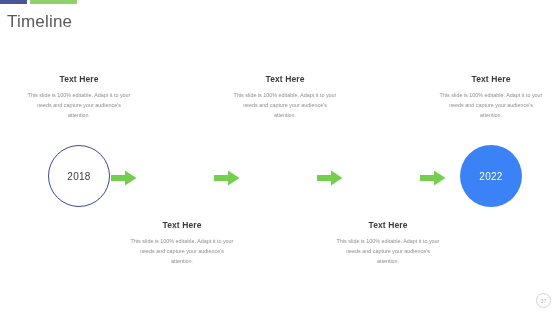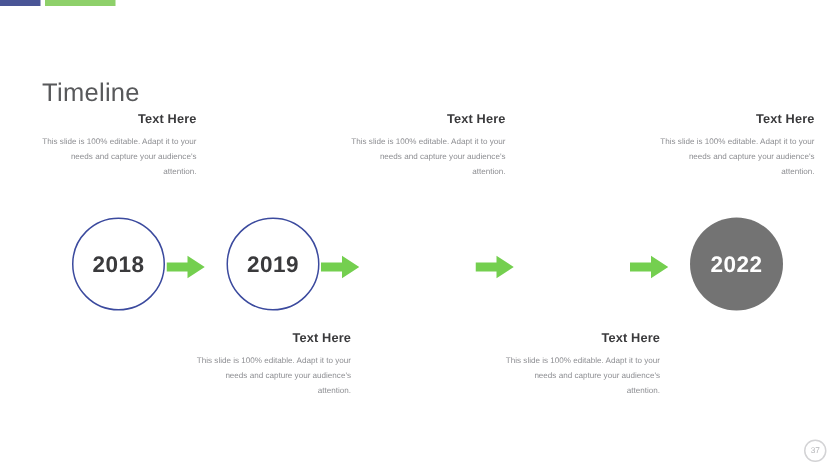--- a/index.html
+++ b/index.html
@@ -32,26 +32,25 @@
   .bar-green {
     width: 47px;
     height: 4px;
     background: #8ed06a;
   }
 
   
   .slide-title {
     position: absolute;
     top: 12px;
-    left: 28px;
+    left: 7px;
     font-size: 17px;
     color: #58595b;
     letter-spacing: 0.2px;
     font-weight: 400;
-    margin-top: 40px;
   }
 
   
   .timeline {
     position: absolute;
     left: 0;
     top: 60px;
     width: 560px;
     height: 230px;
   }
@@ -75,49 +74,49 @@
   .circle {
     width: 62px;
     height: 62px;
     box-sizing: border-box;
     border-radius: 50%;
     border: 1.4px solid #3b4a9e;
     background: #ffffff;
     display: flex;
     align-items: center;
     justify-content: center;
-    font-size: 15px;
-    font-weight: bold;
+    font-size: 10px;
+    font-weight: normal;
     color: #3a3a3c;
     letter-spacing: 0.3px;
   }
   .circle.filled {
     border: none;
-    background: #737373;
+    background: #3b82f6;
     color: #ffffff;
   }
 
   
   .arrow {
     position: absolute;
     top: 110px;
     width: 26px;
     height: 16px;
   }
   .arrow svg {
     display: block;
   }
 
   
   .txt {
     position: absolute;
     left: 50%;
     transform: translateX(-50%);
     width: 104px;
-    text-align: right;
+    text-align: center;
   }
   .txt.above { top: 14px; }
   .txt.below { top: 160px; }
 
   .txt-head {
     font-size: 8.5px;
     font-weight: bold;
     color: #3a3a3c;
     margin-bottom: 6px;
     letter-spacing: 0.1px;
@@ -167,23 +166,20 @@
     <div class="arrow" style="left: 111px;">
       <svg width="26" height="16" viewBox="0 0 26 16">
         <path d="M0 5 L14 5 L14 0.5 L25.5 8 L14 15.5 L14 11 L0 11 Z" fill="#74cf4f"></path>
       </svg>
     </div>
     <div class="node" style="left: 126px;">
       <div class="txt below">
         <div class="txt-head">Text Here</div>
         <div class="txt-body">This slide is 100% editable. Adapt it to your needs and capture your audience's attention.</div>
       </div>
-      <div class="circle-wrap">
-        <div class="circle">2019</div>
-      </div>
     </div>
     <div class="arrow" style="left: 214px;">
       <svg width="26" height="16" viewBox="0 0 26 16">
         <path d="M0 5 L14 5 L14 0.5 L25.5 8 L14 15.5 L14 11 L0 11 Z" fill="#74cf4f"></path>
       </svg>
     </div>
     <div class="node" style="left: 229px;">
       <div class="txt above">
         <div class="txt-head">Text Here</div>
         <div class="txt-body">This slide is 100% editable. Adapt it to your needs and capture your audience's attention.</div>

